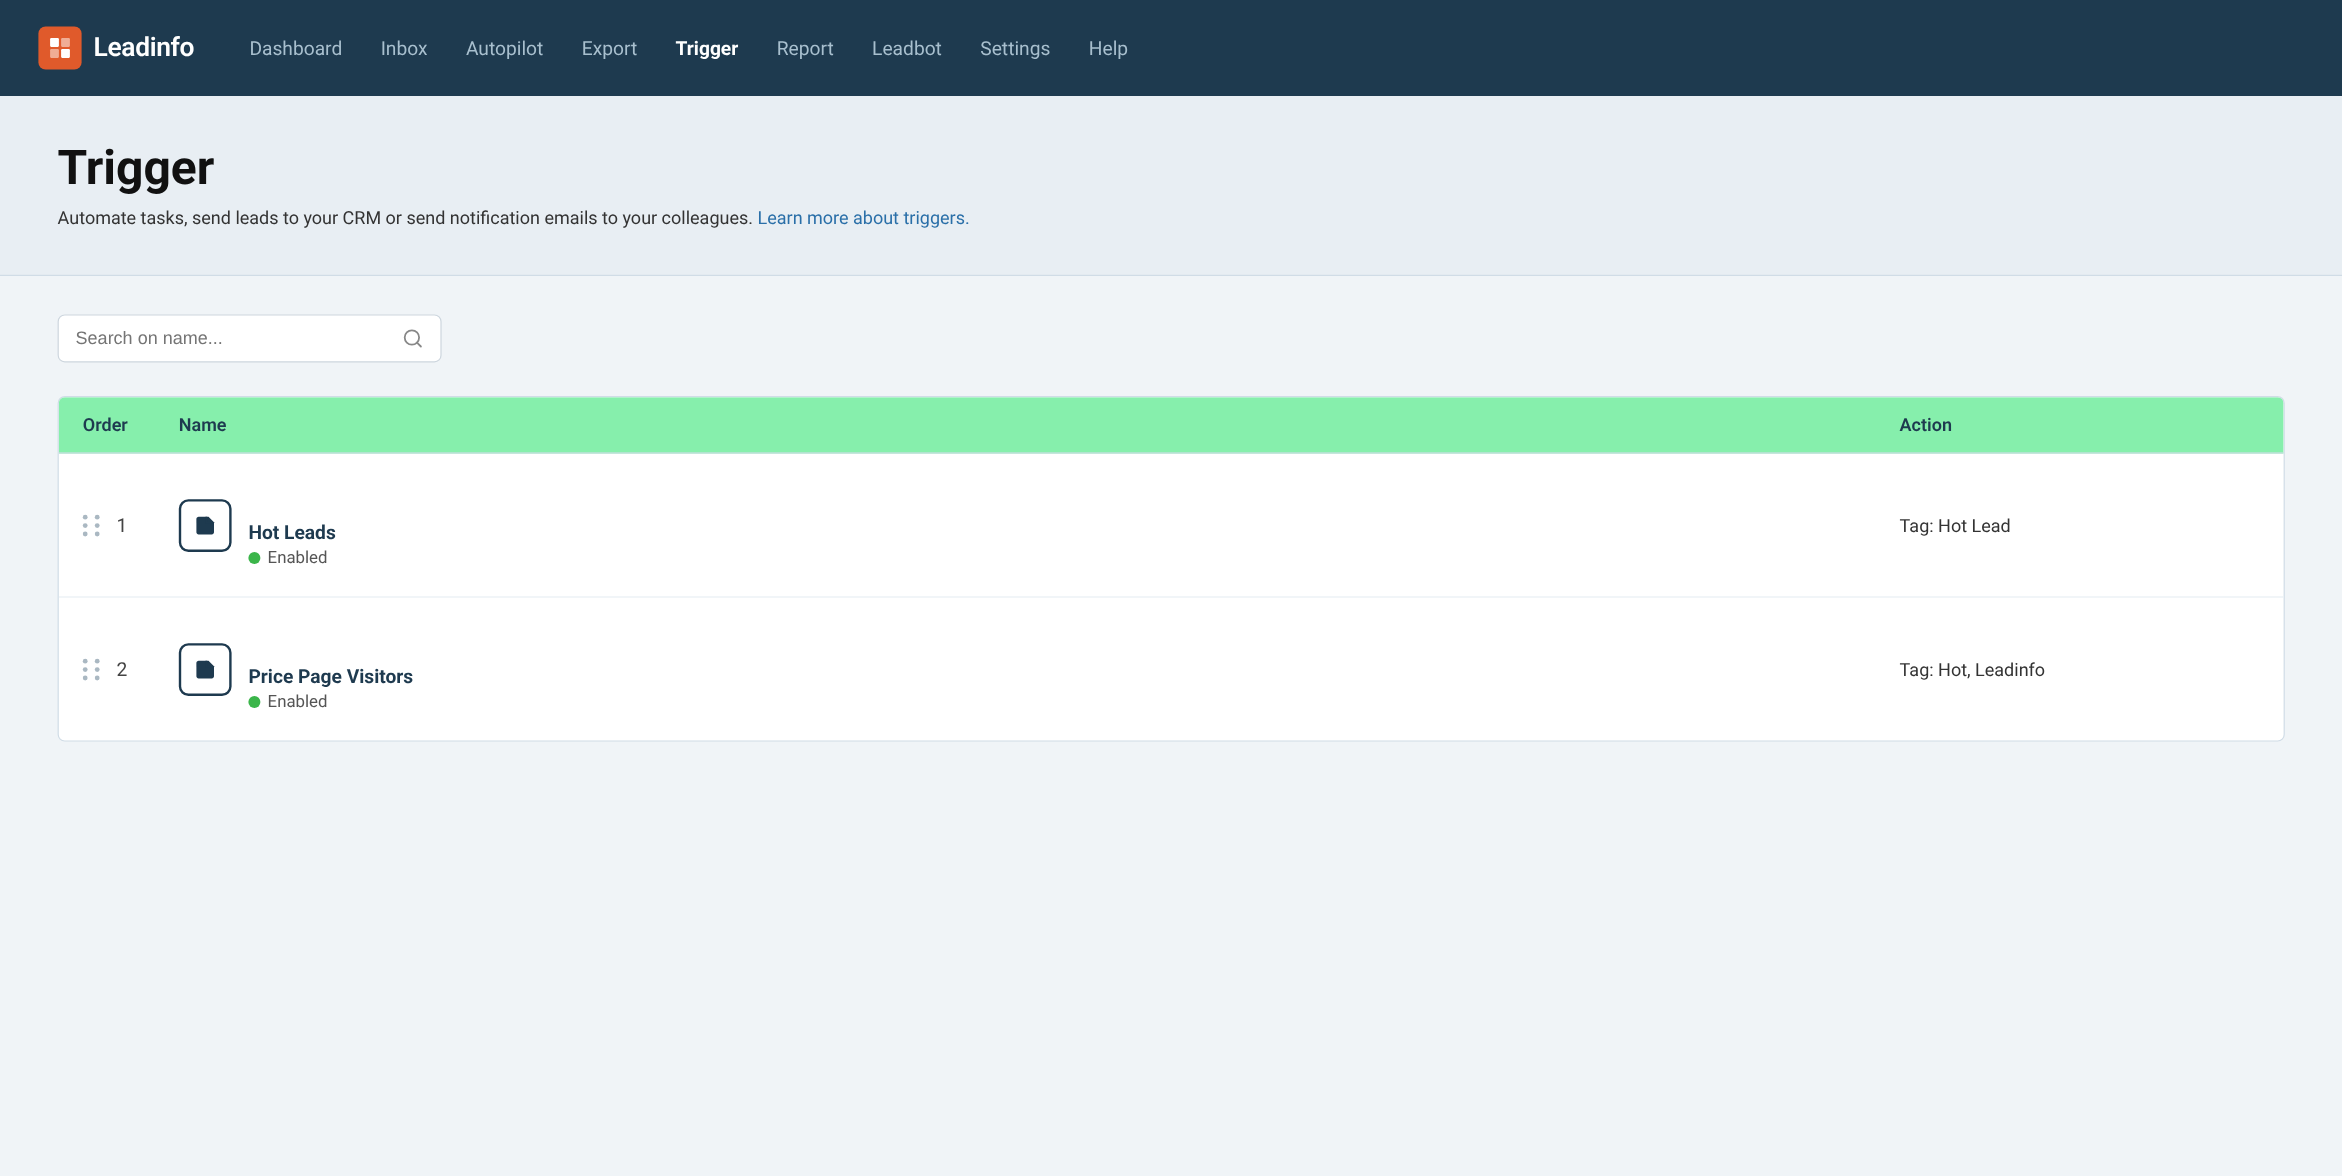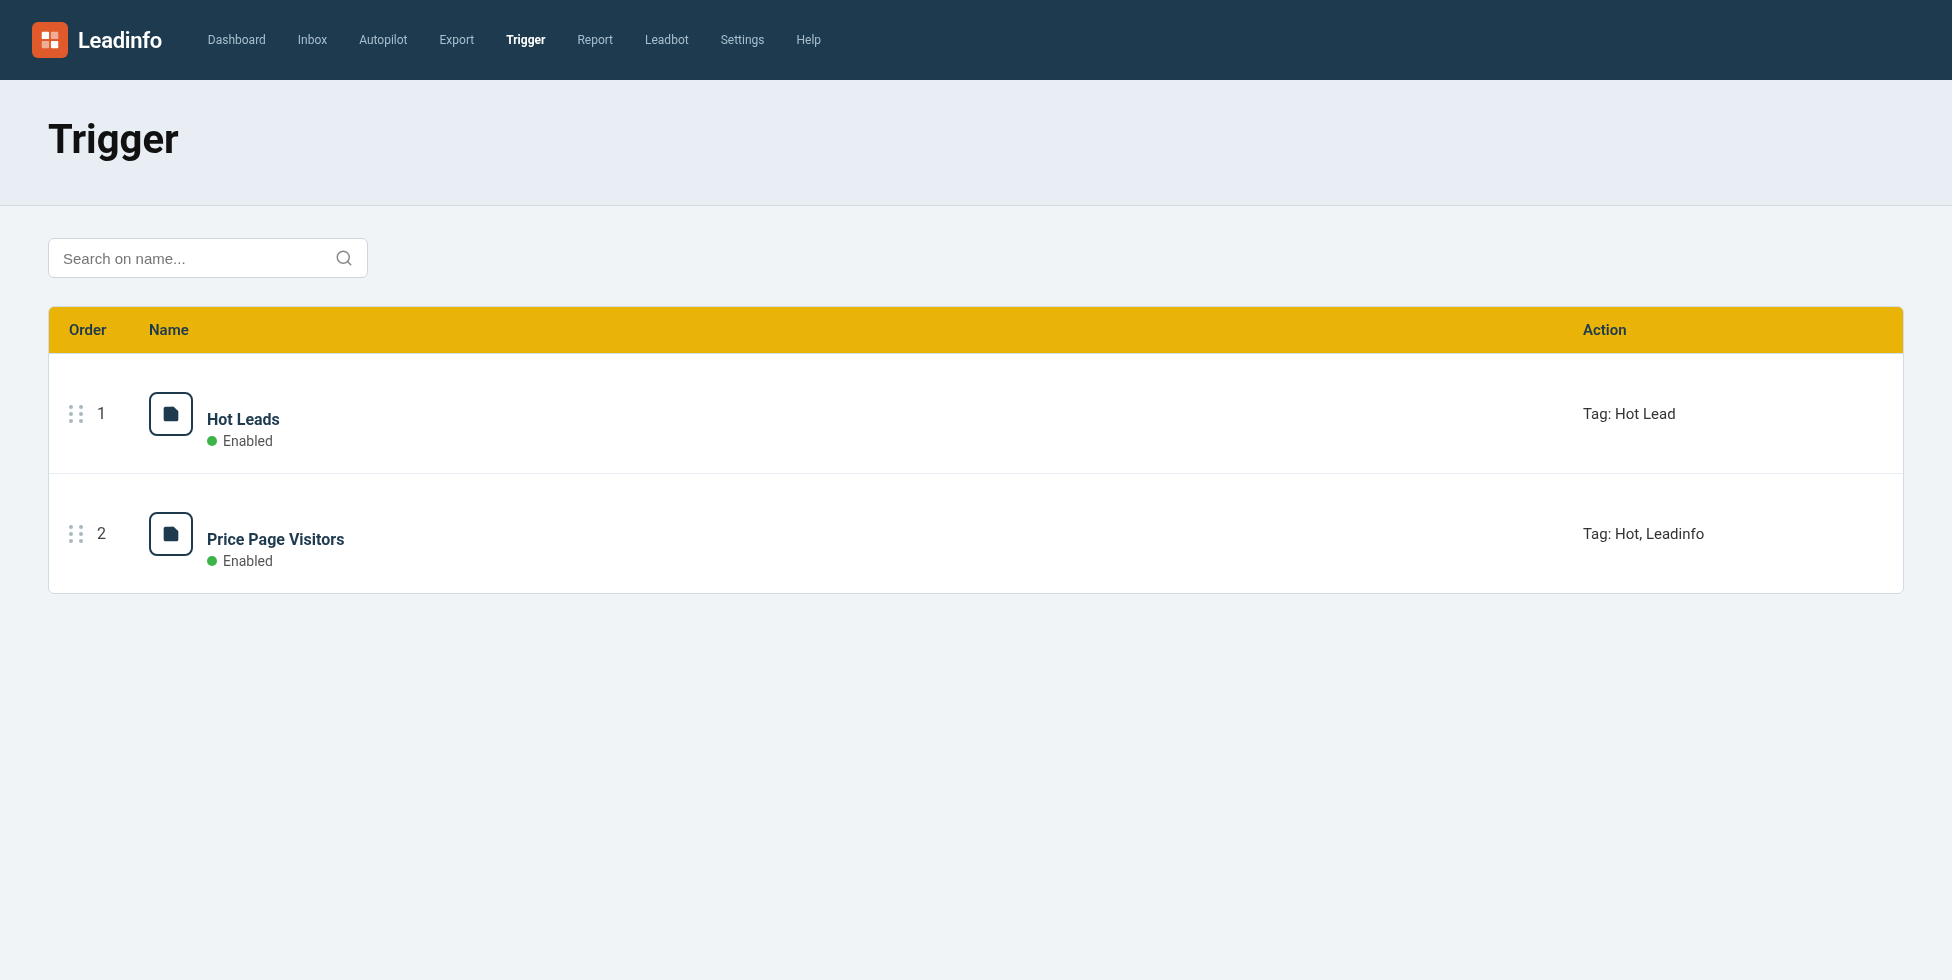--- a/index.html
+++ b/index.html
@@ -37,21 +37,21 @@
       letter-spacing: -0.3px;
     }
     .nav-links {
       display: flex;
       align-items: center;
       gap: 4px;
     }
     .nav-link {
       color: #a8bfce;
       text-decoration: none;
-      font-size: 12px;
+      font-size: 16px;
       padding: 8px 14px;
       border-radius: 4px;
       font-weight: 400;
     }
     .nav-link.active {
       color: #fff;
       font-weight: 700;
     }
 
     
@@ -117,21 +117,21 @@
     .trigger-table {
       background: #fff;
       border-radius: 6px;
       border: 1px solid #d0dce6;
       overflow: hidden;
       width: 100%;
     }
     .table-header {
       display: grid;
       grid-template-columns: 80px 1fr 300px;
-      background: #eab308;
+      background: #86efac;
       padding: 14px 20px;
       border-bottom: 1px solid #d0dce6;
     }
     .table-header-cell {
       font-size: 15px;
       font-weight: 600;
       color: #1e3a4f;
     }
     .table-row {
       display: grid;
@@ -232,20 +232,24 @@
     <a href="#" class="nav-link active">Trigger</a>
     <a href="#" class="nav-link">Report</a>
     <a href="#" class="nav-link">Leadbot</a>
     <a href="#" class="nav-link">Settings</a>
     <a href="#" class="nav-link">Help</a>
   </div>
 </nav>
 
 <div class="page-header">
   <h1 class="page-title">Trigger</h1>
+  <p class="page-desc">
+    <span>Automate tasks, send leads to your CRM or send notification emails to your colleagues.</span>
+    <a href="#">Learn more about triggers.</a>
+  </p>
 </div>
 
 <div class="content">
 
   <div class="search-wrap">
     <div class="search-box">
       <input type="text" placeholder="Search on name..." style="">
       <div class="search-icon-wrap">
         <svg width="18" height="18" viewBox="0 0 24 24" fill="none" stroke="currentColor" stroke-width="2" stroke-linecap="round" stroke-linejoin="round">
           <circle cx="11" cy="11" r="8"></circle>

